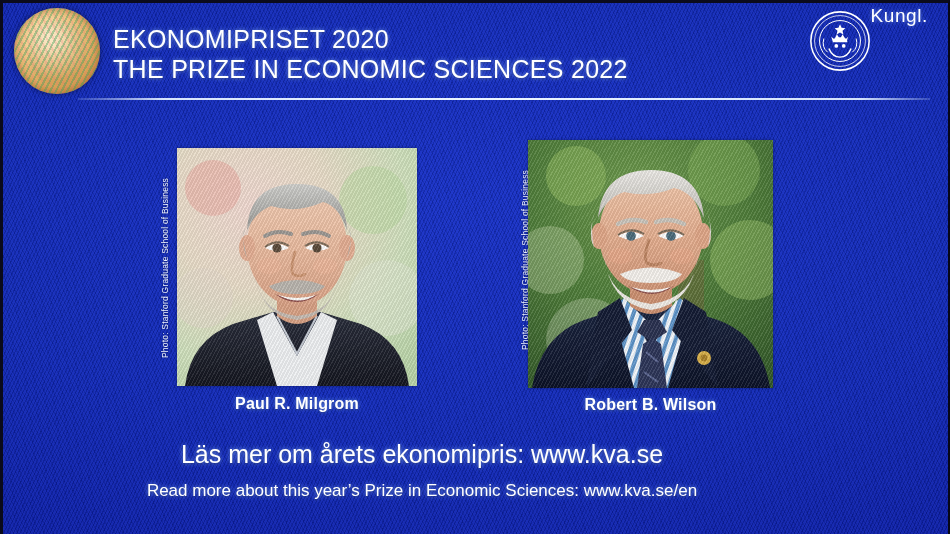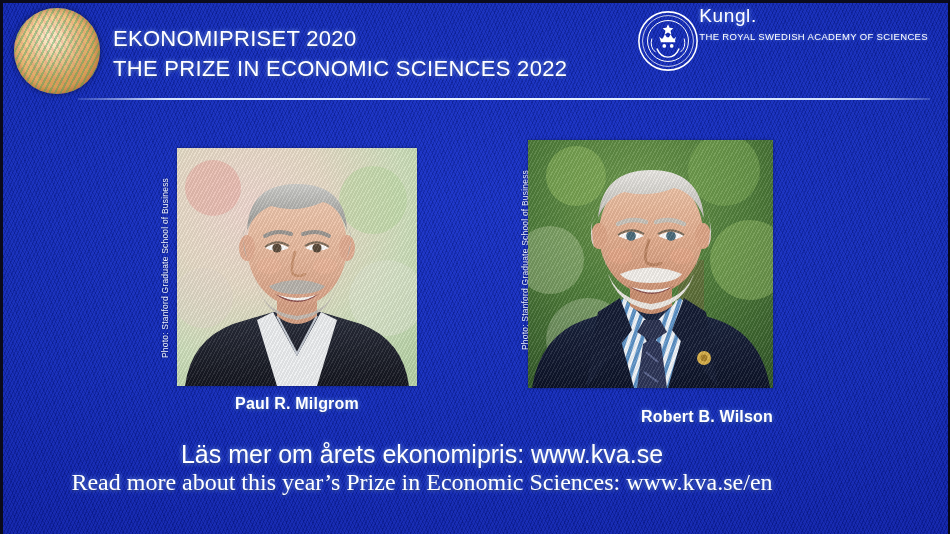--- a/index.html
+++ b/index.html
@@ -81,21 +81,21 @@
     background: radial-gradient(circle at 45% 35%, rgba(255,255,255,0.30), rgba(160,110,50,0.18) 70%, rgba(140,90,35,0.05));
     filter: blur(1px);
   }
 
   .header-titles {
     position: absolute;
     left: 113px; top: 24px;
     color: #ffffff;
   }
   .title-line {
-    font-size: 22px;
+    font-size: 25px;
     line-height: 30px;
     letter-spacing: 0.3px;
     font-weight: 400;
     text-shadow: 0 0 4px rgba(150,190,255,0.75), 0 1px 2px rgba(0,0,0,0.35);
     white-space: nowrap;
   }
 
   
   .academy {
     position: absolute;
@@ -179,34 +179,34 @@
   .laureate-name {
     margin-top: 9px;
     text-align: center;
     color: #ffffff;
     font-size: 16px;
     font-weight: bold;
     letter-spacing: 0.2px;
     text-shadow: 0 0 4px rgba(120,170,255,0.8), 0 1px 2px rgba(0,0,0,0.4);
   }
   #laureate-1 .laureate-name { width: 240px; }
-  #laureate-2 .laureate-name { width: 245px; margin-top: 20px; text-align: right; }
+  #laureate-2 .laureate-name { width: 245px; margin-top: 8px; }
 
   
   .footer {
     position: absolute;
     left: 0;
     width: 844px;
     text-align: center;
     color: #ffffff;
     z-index: 10;
     text-shadow: 0 0 5px rgba(140,185,255,0.8), 0 1px 2px rgba(0,0,0,0.35);
   }
   #footer-sv { top: 440px; font-size: 25px; }
-  #footer-en { top: 469px; font-size: 24px; font-family: Liberation Serif, serif; }
+  #footer-en { top: 481px; font-size: 17px; }
 </style>
 </head>
 <body>
 
 <div id="screen">
 
   <div class="slide-bg"></div>
   <div class="moire"></div>
 
   <div class="header">
@@ -229,21 +229,20 @@
         <path d="M38 52 q0-8 12-8 q12 0 12 8 z" fill="#ffffff"></path>
         <path d="M38 50 l-2-7 5 4 4-8 5 8 4-8 5 8 4-4 -2 7z" fill="#ffffff"></path>
         <circle cx="44" cy="58" r="3" fill="#ffffff"></circle>
         <circle cx="56" cy="58" r="3" fill="#ffffff"></circle>
         <path d="M32 62 q6 14 18 14 q12 0 18-14" fill="none" stroke="#ffffff" stroke-width="2.4"></path>
         <path d="M24 46 q-4 14 6 22" fill="none" stroke="#ffffff" stroke-width="1.6"></path>
         <path d="M76 46 q4 14 -6 22" fill="none" stroke="#ffffff" stroke-width="1.6"></path>
       </svg>
       <div class="academy-text">
         <div class="academy-name">Kungl.</div>
-        <div class="academy-sub">THE ROYAL SWEDISH ACADEMY OF SCIENCES</div>
       </div>
     </div>
   </div>
 
   <div class="divider"></div>
 
   <div class="laureate" id="laureate-1">
     <div class="photo-credit">Photo: Stanford Graduate School of Business</div>
 
     <div class="photo" id="photo-milgrom">

